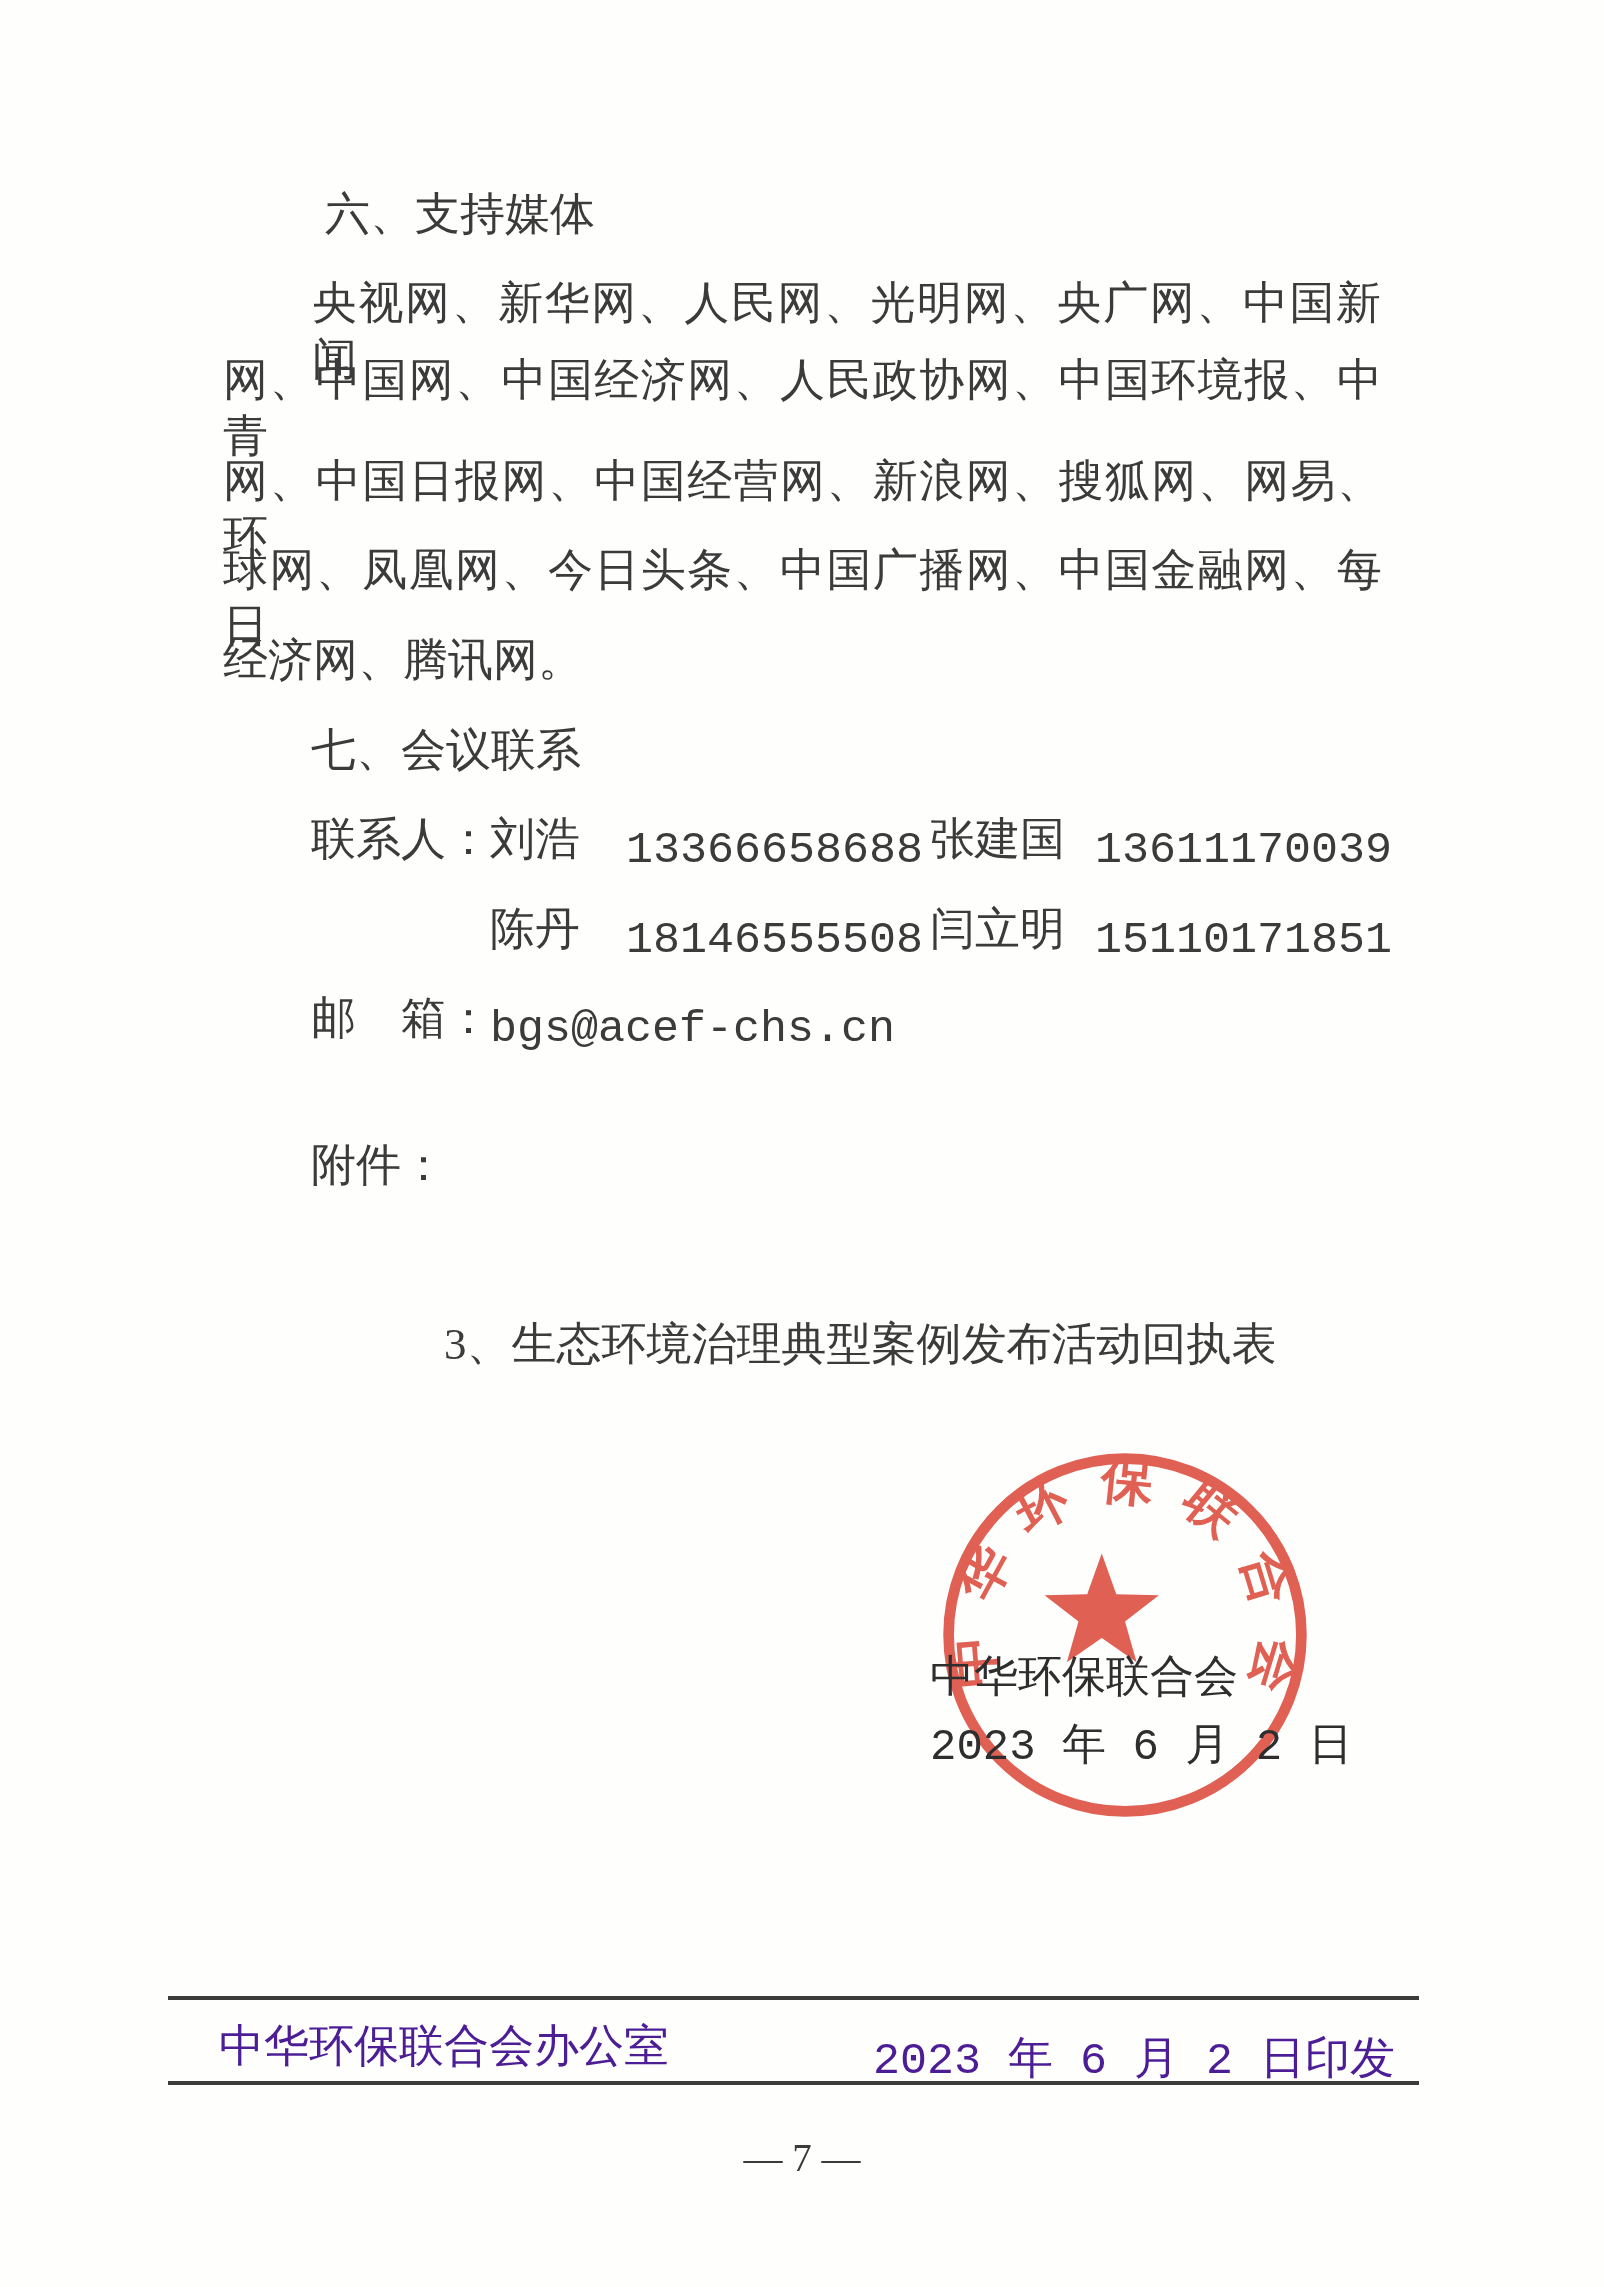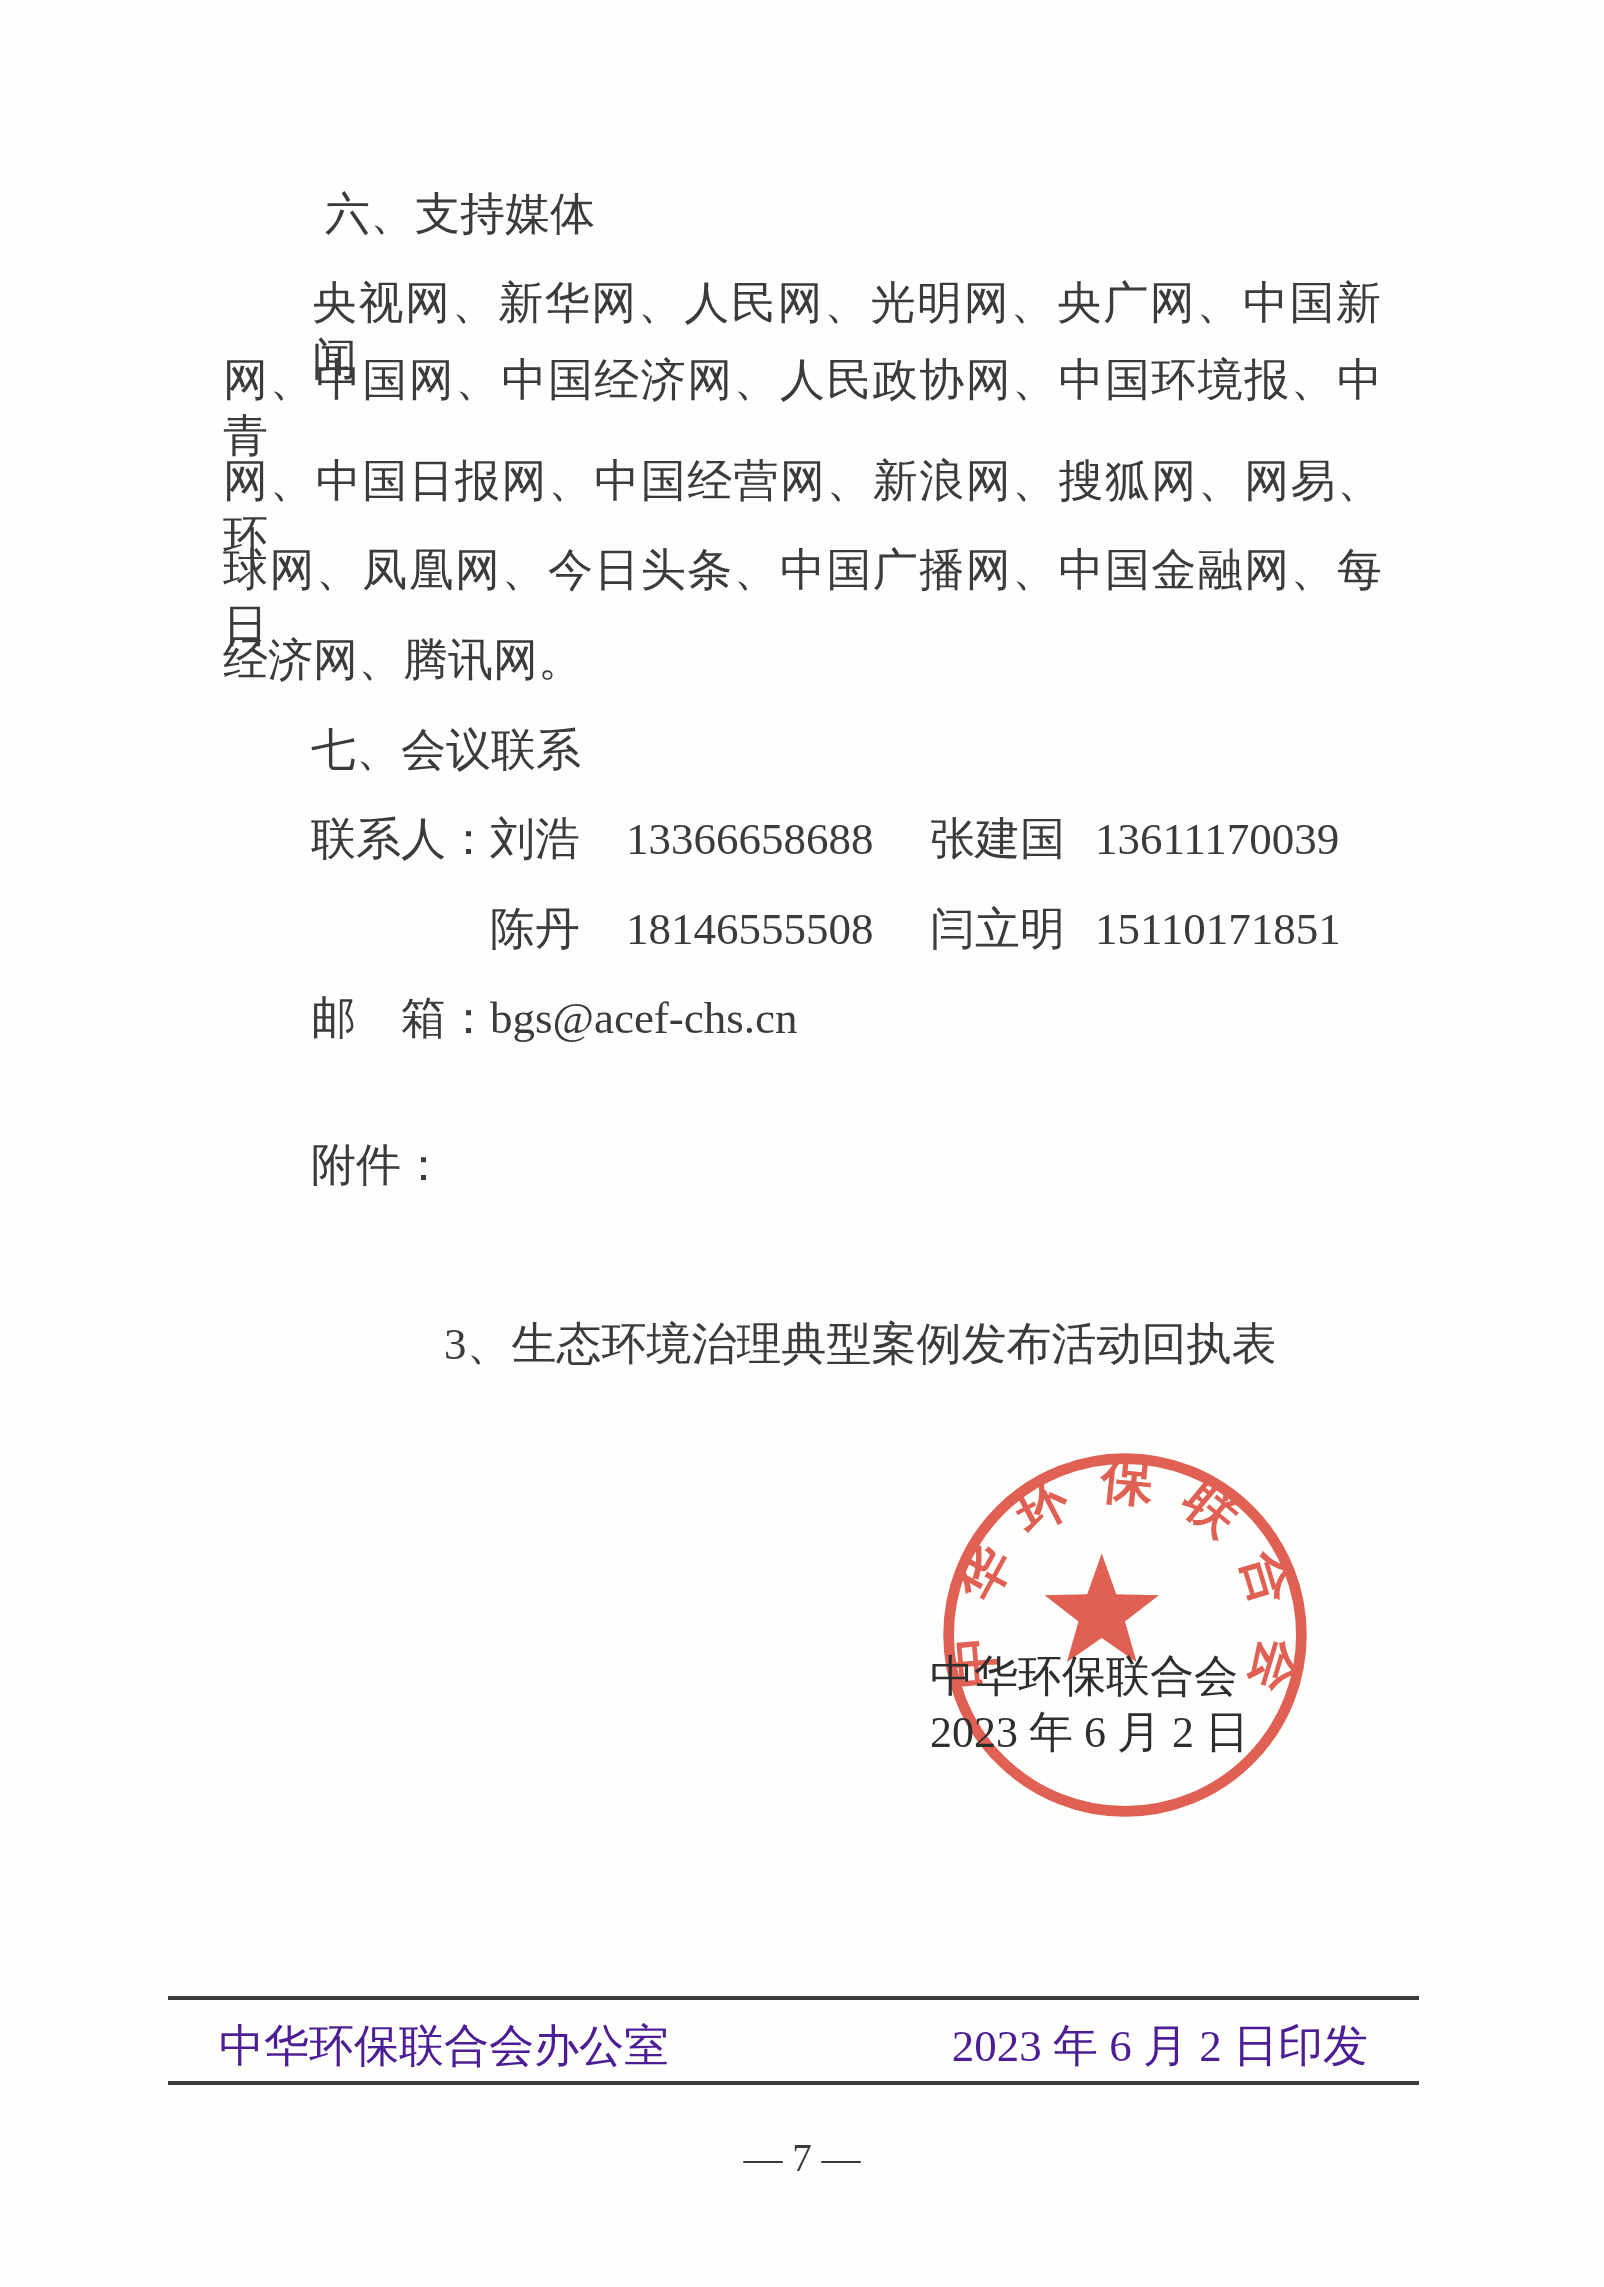--- a/index.html
+++ b/index.html
@@ -15,21 +15,21 @@
   .abs{position:absolute;}
   .t{font-size:45px;line-height:1.25;letter-spacing:0;white-space:nowrap;}
   .just{
     width:1159px;
     white-space:normal;
     text-align:justify;
     text-align-last:justify;
     text-justify:inter-character;
   }
   .heading{font-size:45px;line-height:1.25;white-space:nowrap;}
-  .num{font-family:Liberation Serif, serif;}
+  .num{font-family:Liberation Mono, monospace;margin-top:12px;}
   .seal-svg{display:block;}
   .sig-black{font-size:44px;color:#2e2e2e;white-space:nowrap;z-index:3;}
   .rule{background:#3c3c3c;height:3.9px;}
   .footer-text{font-size:45px;color:#4c1d95;white-space:nowrap;}
   .pageno{font-size:39px;color:#3b3b3b;text-align:center;width:100%;}
 </style>
 </head>
 <body>
 
 <div class="page">

